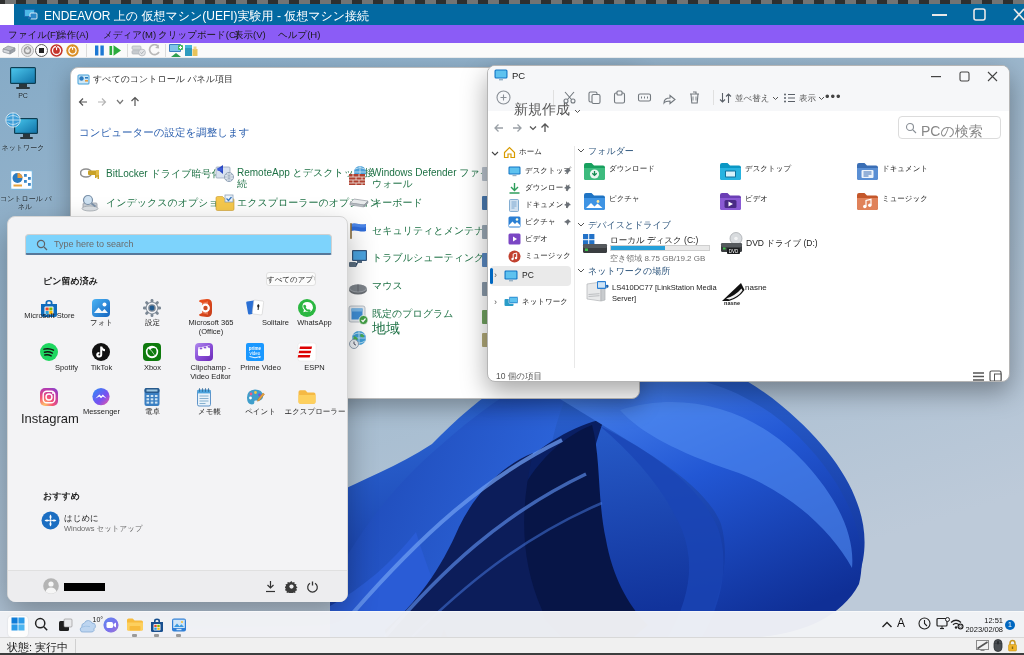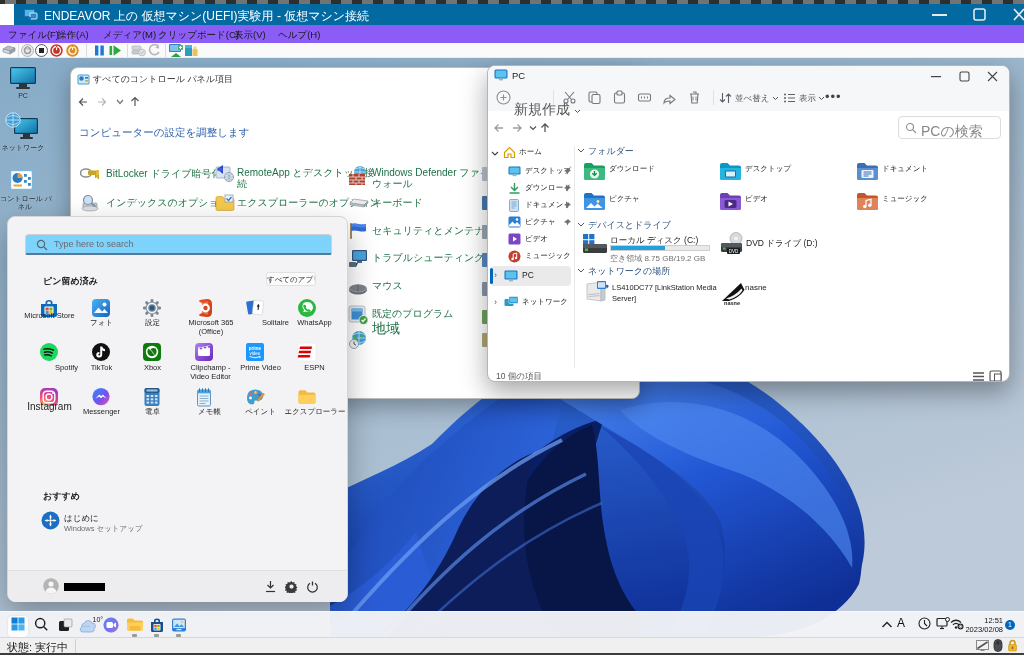--- a/index.html
+++ b/index.html
@@ -642,21 +642,21 @@
             <stop offset="0.35" stop-color="#f55376"></stop>
             <stop offset="0.7" stop-color="#b43bb0"></stop>
             <stop offset="1" stop-color="#5a4ae8"></stop>
           </radialGradient>
         </defs>
         <rect x="1" y="1" width="18" height="18" rx="5" fill="url(#ig1)"></rect>
         <rect x="4.2" y="4.2" width="11.6" height="11.6" rx="3.5" fill="none" stroke="#fff" stroke-width="1.4"></rect>
         <circle cx="10" cy="10" r="3" fill="none" stroke="#fff" stroke-width="1.4"></circle>
         <circle cx="14" cy="6" r="1" fill="#fff"></circle>
       </svg>
-  <div class="a tx" style="left:13px;top:184px;width:57px;text-align:center;font-size:10px;color:#1f1f1f">Instagram</div>
+  <div class="a tx" style="left:13px;top:194px;width:57px;text-align:center;font-size:13px;color:#1f1f1f">Instagram</div>
   <svg class="a" style="left:83px;top:170px" width="20" height="20" viewBox="0 0 20 20">
         <defs>
           <linearGradient id="ms1" x1="0" y1="0" x2="1" y2="1">
             <stop offset="0" stop-color="#2a8ff7"></stop>
             <stop offset="0.6" stop-color="#7a4ff0"></stop>
             <stop offset="1" stop-color="#f05a9e"></stop>
           </linearGradient>
         </defs>
         <circle cx="10" cy="9.6" r="8.6" fill="url(#ms1)"></circle>
         <path d="M10 18 l-2.5-1.5 2 0 z" fill="url(#ms1)"></path>

